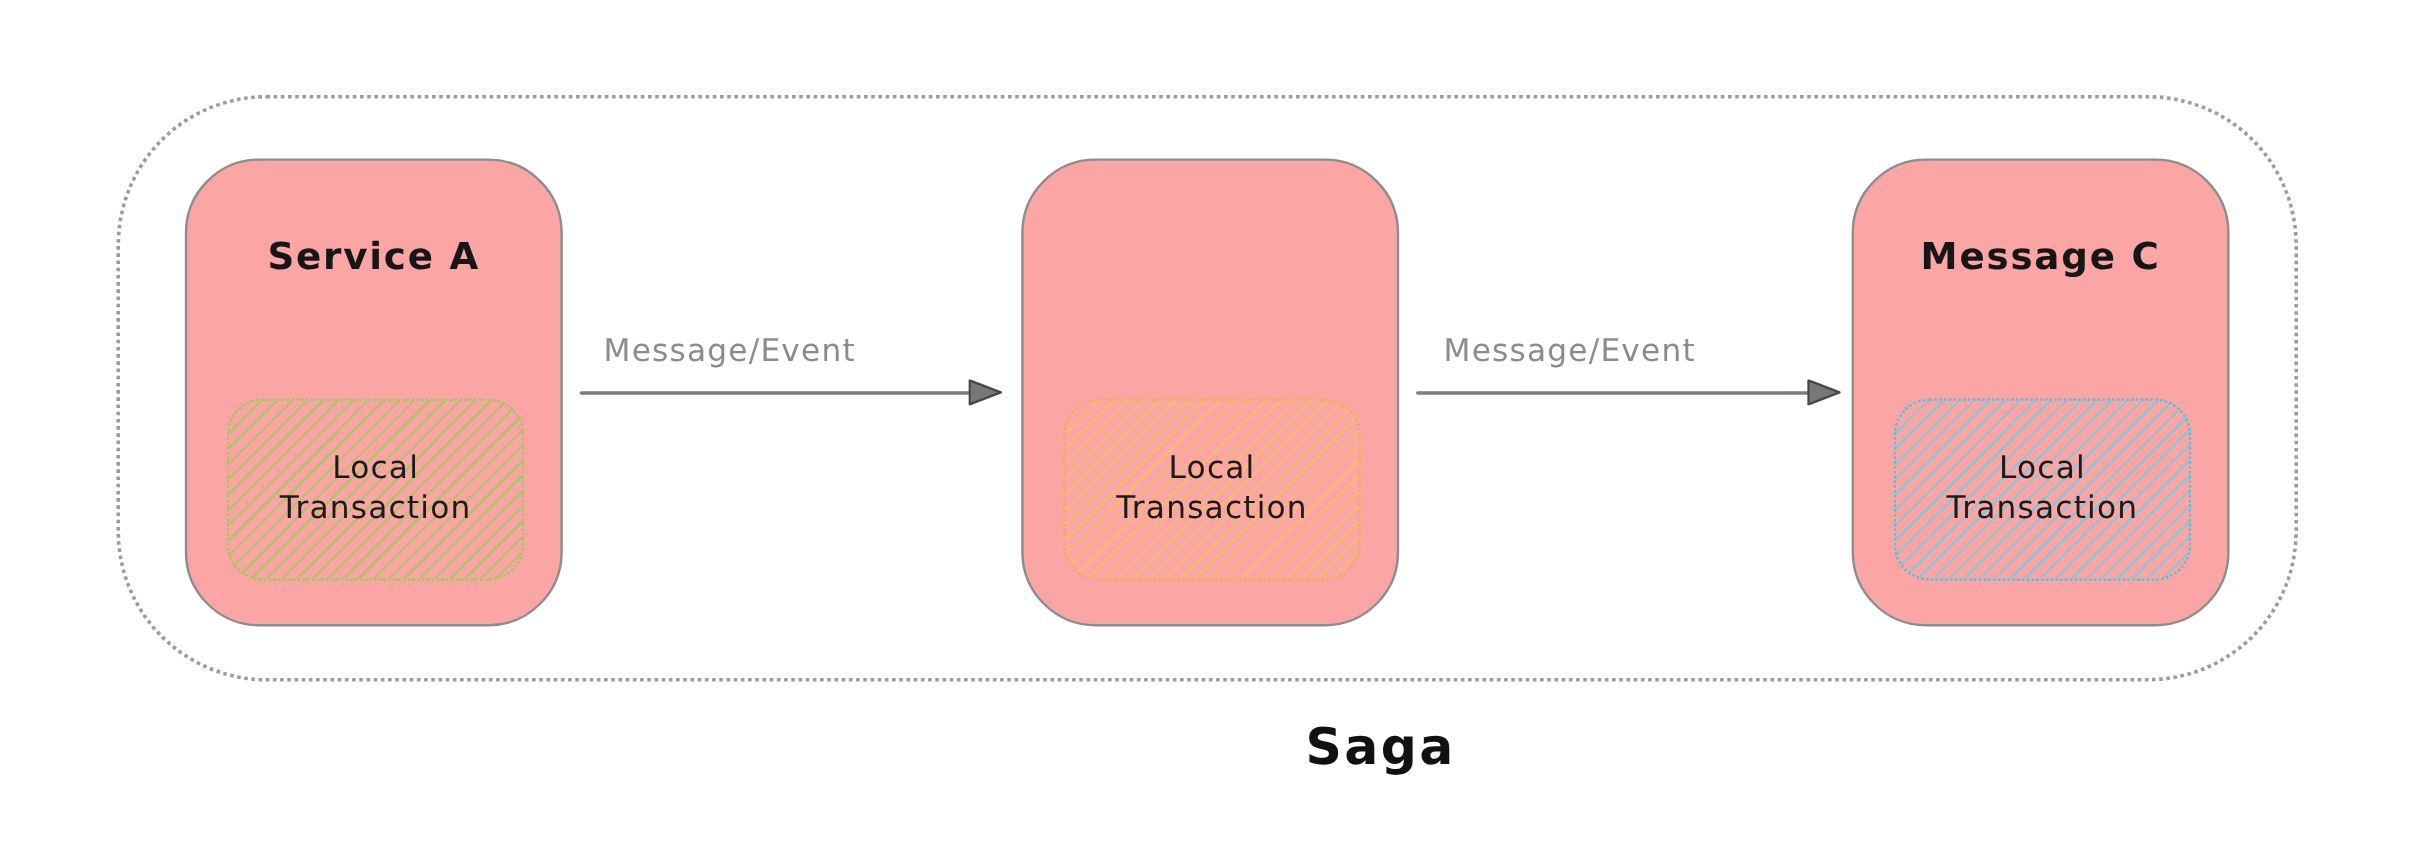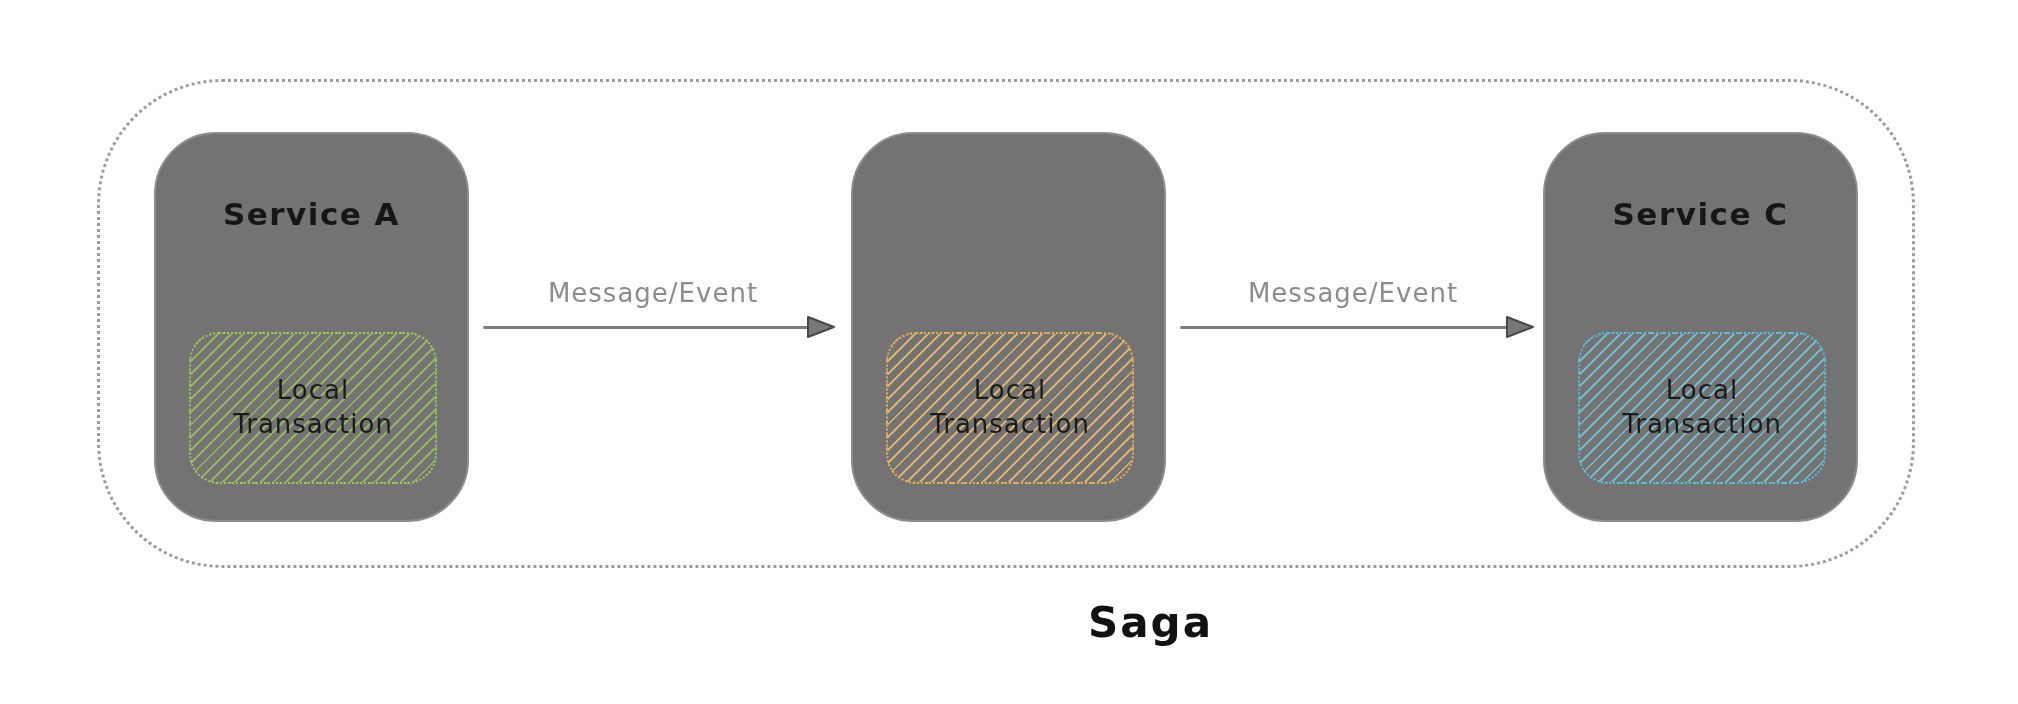--- a/index.html
+++ b/index.html
@@ -16,21 +16,21 @@
 
   .saga-label {
     position: absolute; left: 813px; top: 598px; width: 400px;
     text-align: right; font-size: 42px; font-weight: 600; letter-spacing: 2px;
     color: #111111;
   }
 
   
   .service-box {
     position: absolute; top: 132px; width: 315px; height: 390px;
-    background: #737373; border: 2.5px solid #8d8d8d; border-radius: 62px;
+    background: #fca5a5; border: 2.5px solid #8d8d8d; border-radius: 62px;
   }
   .service-box.a { left: 154px; }
   .service-box.b { left: 851px; }
   .service-box.c { left: 1543px; }
 
   .service-title {
     position: absolute; top: 62px; left: 0; width: 100%;
     text-align: center; font-size: 31px; font-weight: 600; letter-spacing: 1.5px;
     color: #161616;
   }
@@ -59,21 +59,21 @@
   }
   .lt-box.blue {
     border: 2.5px dotted #54bdd8;
     background: repeating-linear-gradient(135deg,
       rgba(118, 202, 224, 0.8) 0px, rgba(118, 202, 224, 0.8) 2px,
       rgba(255,255,255,0) 2px, rgba(255,255,255,0) 9px);
   }
 
   
   .arrow-label {
-    position: absolute; top: 278px; width: 300px; text-align: center;
+    position: absolute; top: 278px; width: 300px; 
     font-size: 26px; font-weight: 500; letter-spacing: 1px; color: #8c8c8c;
   }
   .arrow-label.one { left: 503px; }
   .arrow-label.two { left: 1203px; }
 
   .arrow-line {
     position: absolute; top: 326px; height: 3px; background: #7c7c7c; border-radius: 2px;
   }
   .arrow-line.one { left: 483px; width: 330px; }
   .arrow-line.two { left: 1180px; width: 332px; }
@@ -108,21 +108,21 @@
     </div>
   </div>
 
   <div class="arrow-label two">Message/Event</div>
   <div class="arrow-line two"></div>
   <svg class="arrow-head two" viewBox="0 0 28 22">
     <polygon points="1,1 27,11 1,21" fill="#787878" stroke="#484848" stroke-width="2" stroke-linejoin="round"></polygon>
   </svg>
 
   <div class="service-box c">
-    <div class="service-title">Service C</div>
+    <div class="service-title">Message C</div>
     <div class="lt-box blue">
       <div class="lt-label">Local Transaction</div>
     </div>
   </div>
 
   <div class="saga-label">Saga</div>
 
 </div>
 
 </body></html>

